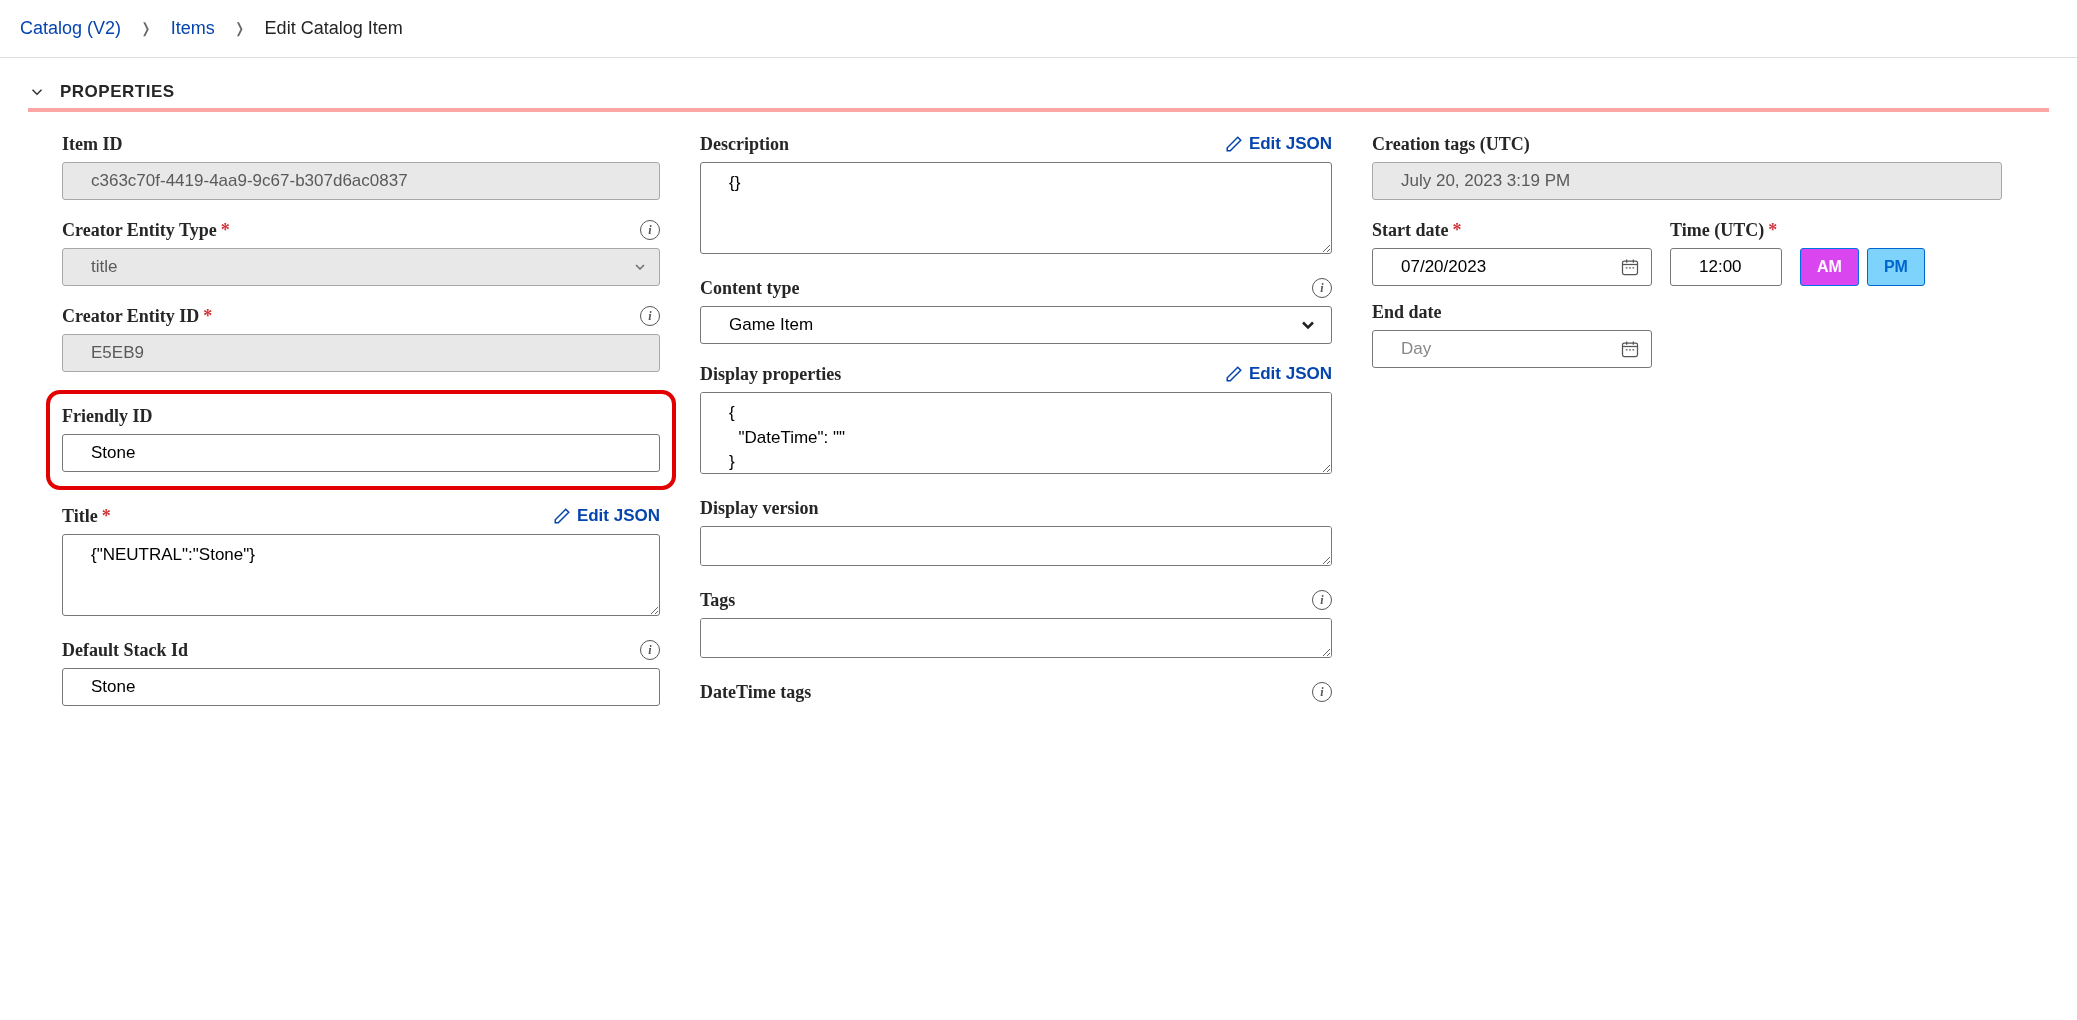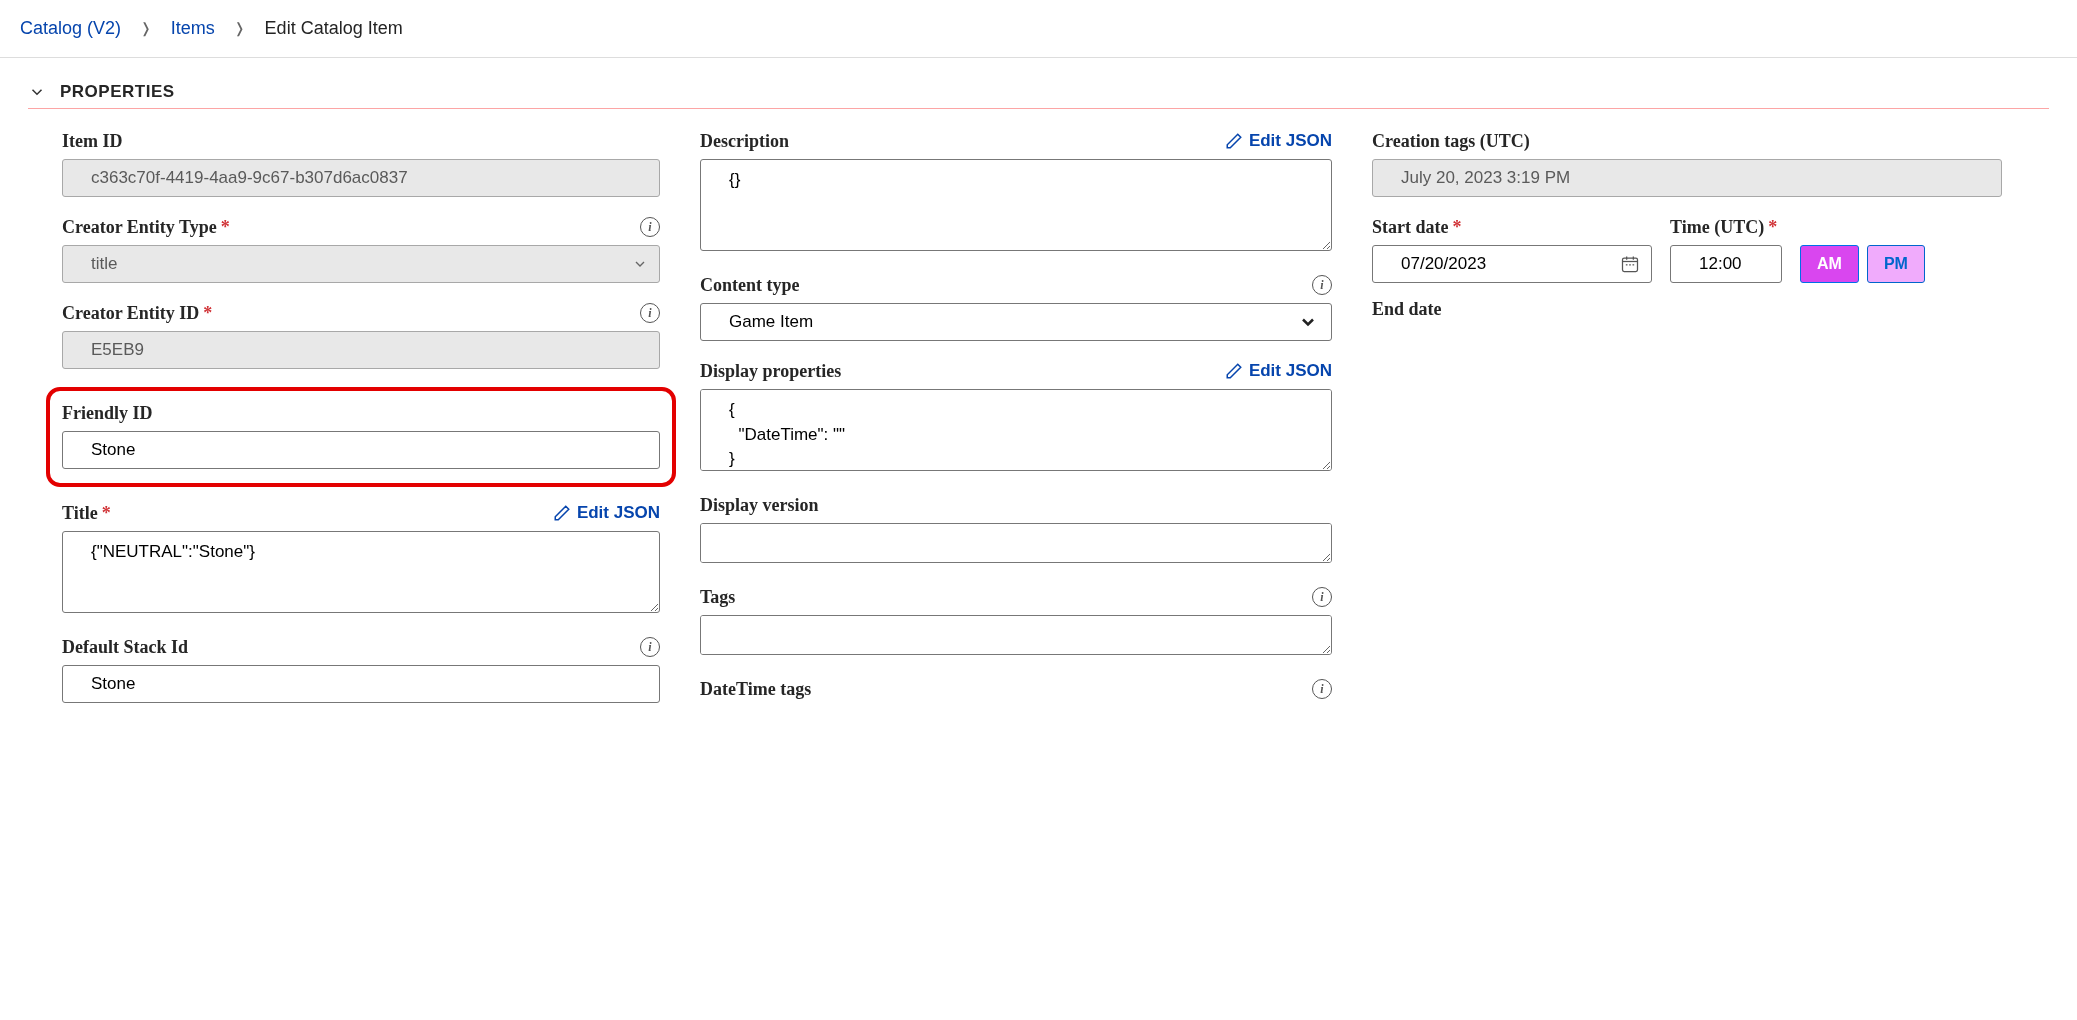--- a/index.html
+++ b/index.html
@@ -50,21 +50,21 @@
 
     .content {
       padding: 24px 28px;
     }
 
     .section-header {
       display: flex;
       align-items: center;
       gap: 14px;
       padding-bottom: 6px;
-      border-bottom: 1px solid #fca5a5;
+      border-bottom: 4px solid #fca5a5;
       margin-bottom: 20px;
     }
     .section-header .chevron {
       width: 18px;
       height: 18px;
     }
     .section-header .sh-title {
       font-size: 17px;
       font-weight: 700;
       letter-spacing: 0.5px;
@@ -210,21 +210,21 @@
       pointer-events: none;
     }
 
     .ampm {
       display: flex;
       gap: 8px;
     }
     .toggle-btn {
       border: 1px solid #0066cc;
       border-radius: 3px;
-      background: #f0abfc;
+      background: #7dd3fc;
       color: #0066cc;
       font-size: 16px;
       font-weight: 700;
       padding: 9px 16px;
       cursor: pointer;
     }
     .toggle-btn.active {
       background: #d946ef;
       color: #fff;
       border-color: #006fe8;
@@ -448,19 +448,31 @@
           </div>
         </div>
       </div>
 
       <div style="height:14px"></div>
 
       <div class="field" style="width:280px">
         <div class="field-row">
           <div class="field-label">End date</div>
         </div>
+        <div class="date-wrap">
+          <input class="text-input" placeholder="Day" style="">
+          <svg class="cal-icon" viewBox="0 0 24 24" fill="none" stroke="#555" stroke-width="1.5">
+            <rect x="3" y="5" width="18" height="16" rx="2"></rect>
+            <line x1="3" y1="9" x2="21" y2="9"></line>
+            <line x1="8" y1="3" x2="8" y2="7"></line>
+            <line x1="16" y1="3" x2="16" y2="7"></line>
+            <line x1="7" y1="13" x2="9" y2="13"></line>
+            <line x1="11" y1="13" x2="13" y2="13"></line>
+            <line x1="15" y1="13" x2="17" y2="13"></line>
+          </svg>
+        </div>
       </div>
 
     </div>
 
   </div>
 
 </div>
 
 </body></html>

